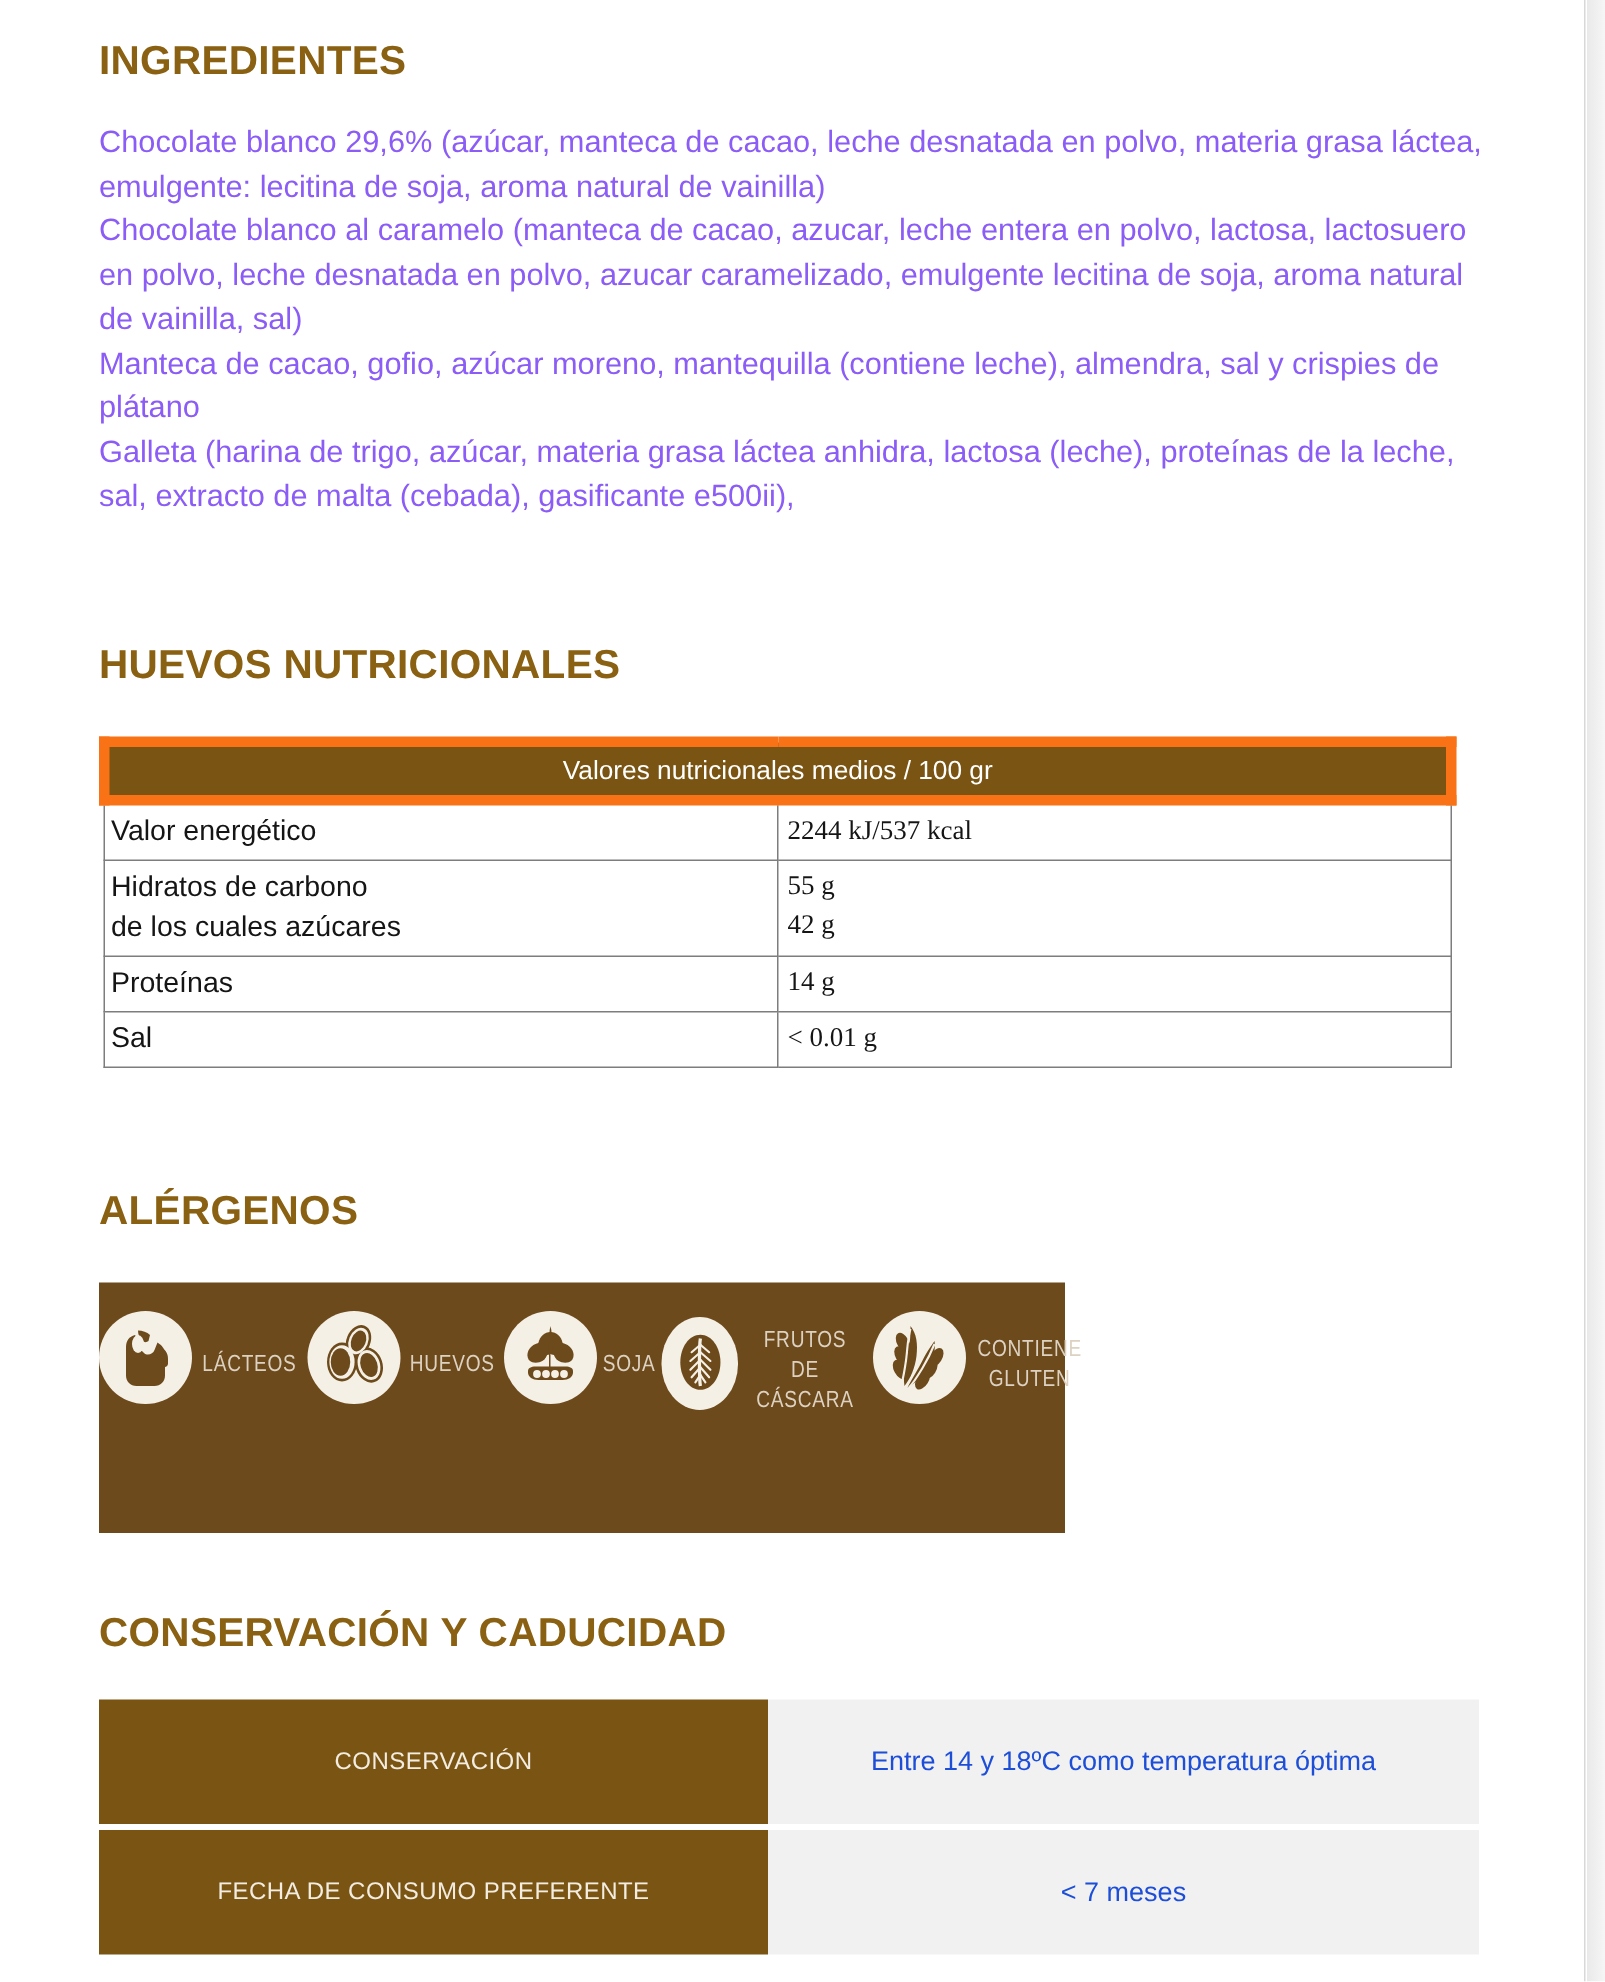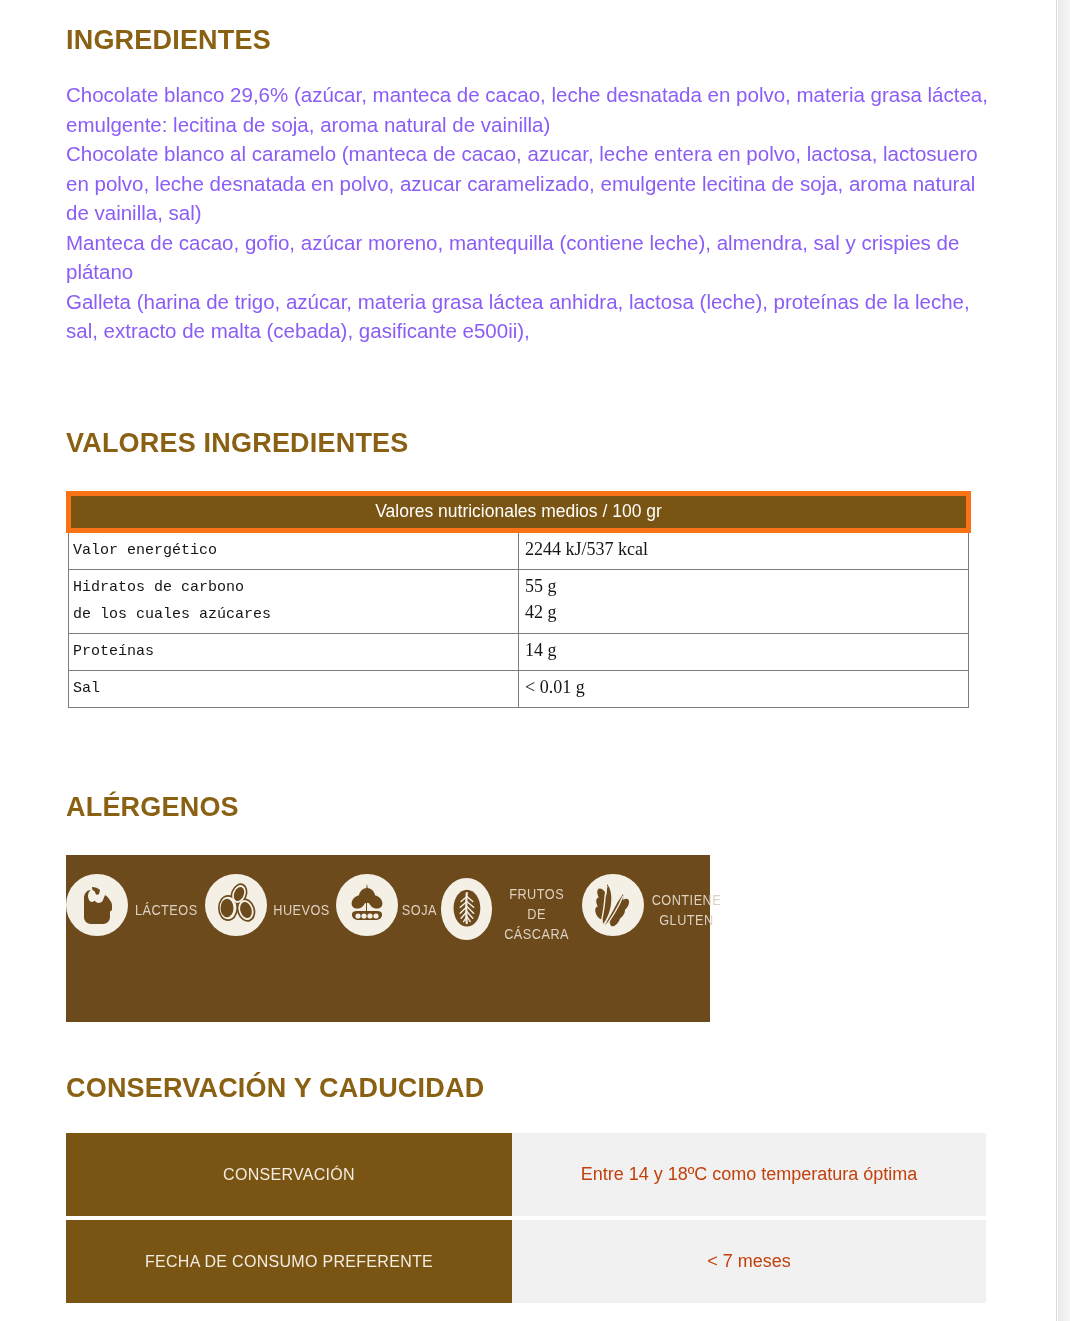--- a/index.html
+++ b/index.html
@@ -77,33 +77,33 @@
     width: 905px;
     border-collapse: collapse;
     table-layout: fixed;
   }
   #nutrition-table .hdr td {
     background: #7a5412;
     color: #ffffff;
     text-align: center;
     font-size: 17.5px;
     padding: 5px 0 6px 0;
-    border: 5px solid #f97316;
+    border: 7px solid #f97316;
     font-family: "Liberation Sans", sans-serif;
   }
   #nutrition-table td.label {
     border: 1px solid #7d7d7d;
     border-top: 1px solid #5a5a5a;
     padding: 4px 0 5px 4px;
     vertical-align: top;
-    font-size: 15px;
+    font-size: 19px;
     line-height: 27px;
     color: #151515;
     width: 730px;
-    font-family: Liberation Mono, monospace;
+    font-family: Liberation Sans, sans-serif;
   }
   #nutrition-table td.value {
     border: 1px solid #7d7d7d;
     border-top: 1px solid #5a5a5a;
     padding: 3px 0 5px 6px;
     vertical-align: top;
     font-size: 18px;
     line-height: 26px;
     color: #151515;
     width: 175px;
@@ -175,21 +175,21 @@
     background: #7a5412;
     color: #f2ece1;
     text-align: center;
     vertical-align: middle;
     font-size: 16px;
     letter-spacing: 0.3px;
     font-family: "Liberation Sans", sans-serif;
   }
   #conservation-table td.c-val {
     background: #f1f1f1;
-    color: #c2410c;
+    color: #1d4ed8;
     text-align: center;
     vertical-align: middle;
     font-size: 18px;
     font-family: "Liberation Sans", sans-serif;
   }
 </style>
 </head>
 <body>
 
 <div class="page">
@@ -198,21 +198,21 @@
 
     <div class="section-heading" id="ingredients-heading">INGREDIENTES</div>
 
     <div id="ingredients-text">
       <span class="ing-line">Chocolate blanco 29,6% (azúcar, manteca de cacao, leche desnatada en polvo, materia grasa láctea, emulgente: lecitina de soja, aroma natural de vainilla)</span>
       <span class="ing-line">Chocolate blanco al caramelo (manteca de cacao, azucar, leche entera en polvo, lactosa, lactosuero en polvo, leche desnatada en polvo, azucar caramelizado, emulgente lecitina de soja, aroma natural de vainilla, sal)</span>
       <span class="ing-line">Manteca de cacao, gofio, azúcar moreno, mantequilla (contiene leche), almendra, sal y crispies de plátano</span>
       <span class="ing-line">Galleta (harina de trigo, azúcar, materia grasa láctea anhidra, lactosa (leche), proteínas de la leche, sal, extracto de malta (cebada), gasificante e500ii),</span>
     </div>
 
-    <div class="section-heading" id="nutrition-heading">VALORES INGREDIENTES</div>
+    <div class="section-heading" id="nutrition-heading">HUEVOS NUTRICIONALES</div>
 
     <table id="nutrition-table">
       <tbody>
         <tr class="hdr">
           <td colspan="2">Valores nutricionales medios / 100 gr</td>
         </tr>
 
         <tr>
           <td class="label">
             <span>Valor energético</span>

